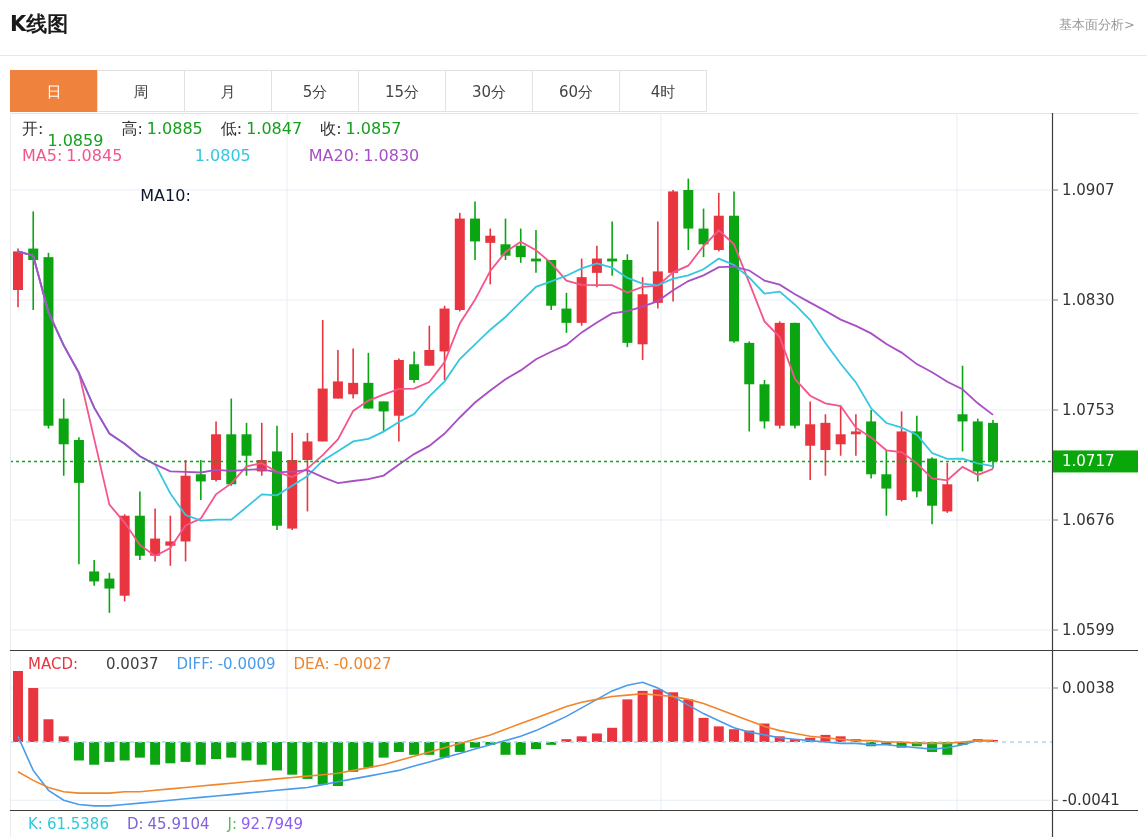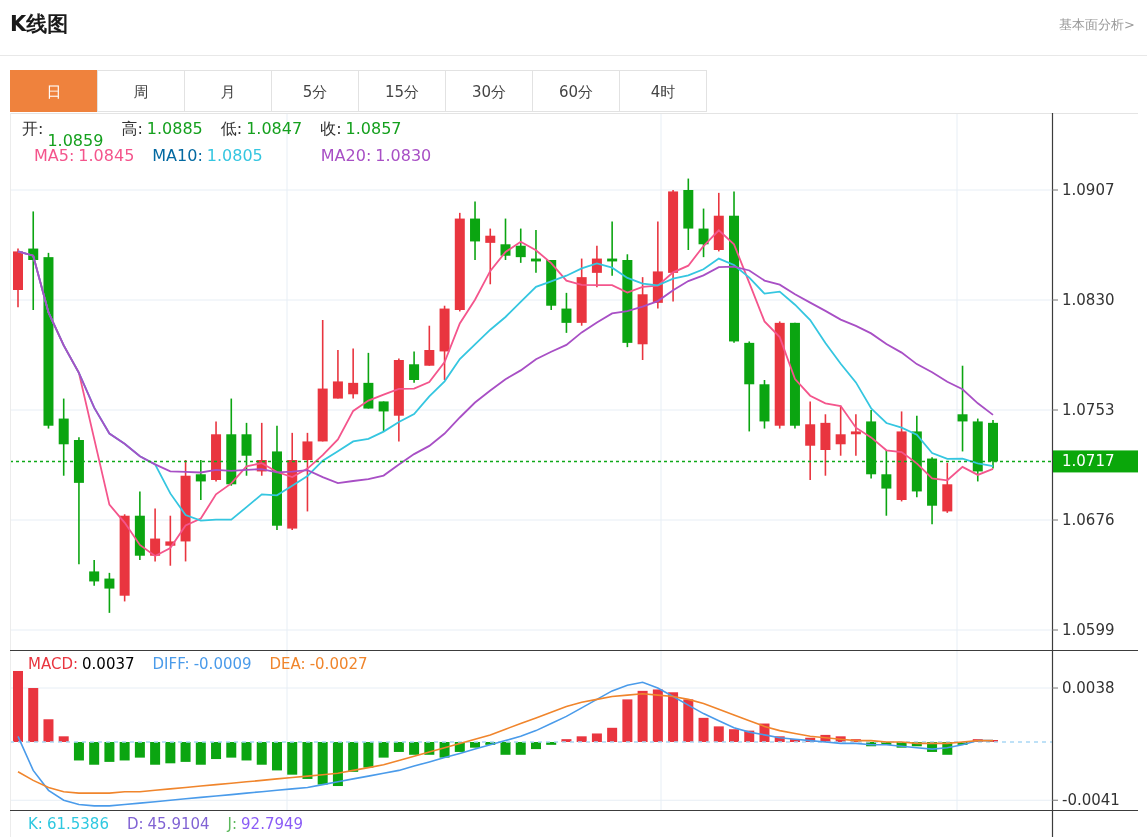--- a/index.html
+++ b/index.html
@@ -293,36 +293,36 @@
       <span class="lbl" style="color: rgb(51, 51, 51);">低:</span>
       <span style="color: rgb(21, 160, 30);">1.0847</span>
     </span>
     <span class="item">
       <span class="lbl" style="color: rgb(51, 51, 51);">收:</span>
       <span style="color: rgb(21, 160, 30);">1.0857</span>
     </span>
   </div>
 <div class="lgrow" id="legend-ma">
     <span class="item">
-      <span class="lbl" style="color: rgb(244, 85, 140); margin-left: 12px;">MA5:</span>
+      <span class="lbl" style="color: rgb(244, 85, 140);">MA5:</span>
       <span style="color: rgb(244, 85, 140);">1.0845</span>
     </span>
     <span class="item">
-      <span class="lbl" style="color: #0369a1;">MA10:</span>
+      <span class="lbl" style="color: #0f172a; margin-top: 40px;">MA10:</span>
       <span style="color: rgb(53, 198, 224);">1.0805</span>
     </span>
     <span class="item">
       <span class="lbl" style="color: rgb(168, 79, 197); margin-left: 40px;">MA20:</span>
       <span style="color: rgb(168, 79, 197);">1.0830</span>
     </span>
   </div>
 <div class="lgrow" id="legend-macd">
     <span class="item">
       <span class="lbl" style="color: rgb(233, 53, 63); text-align: center;">MACD:</span>
-      <span style="color: #000000;">0.0037</span>
+      <span style="color: #404040; margin-left: 24px;">0.0037</span>
     </span>
     <span class="item">
       <span class="lbl" style="color: rgb(74, 155, 234);">DIFF:</span>
       <span style="color: rgb(74, 155, 234);">-0.0009</span>
     </span>
     <span class="item">
       <span class="lbl" style="color: rgb(240, 133, 44);">DEA:</span>
       <span style="color: rgb(240, 133, 44);">-0.0027</span>
     </span>
   </div>

